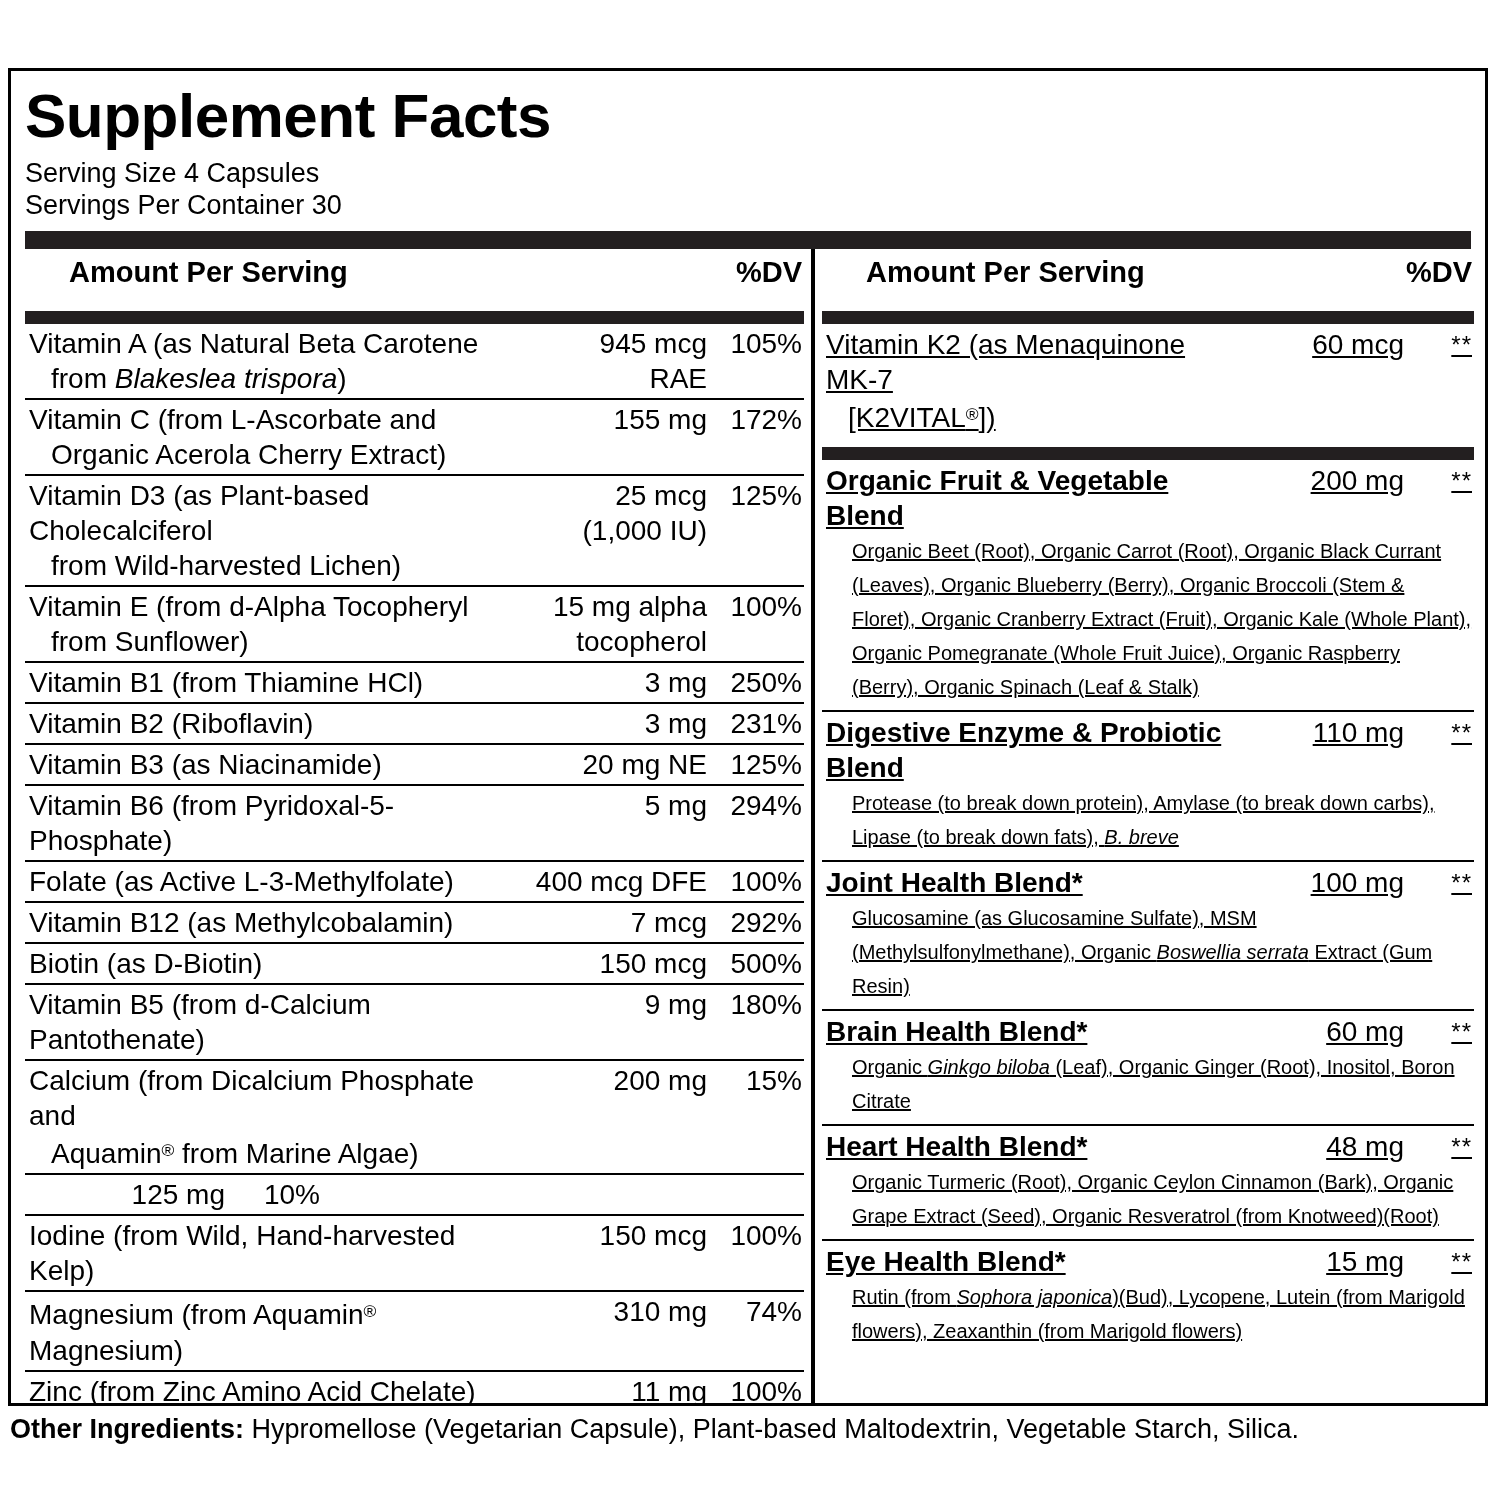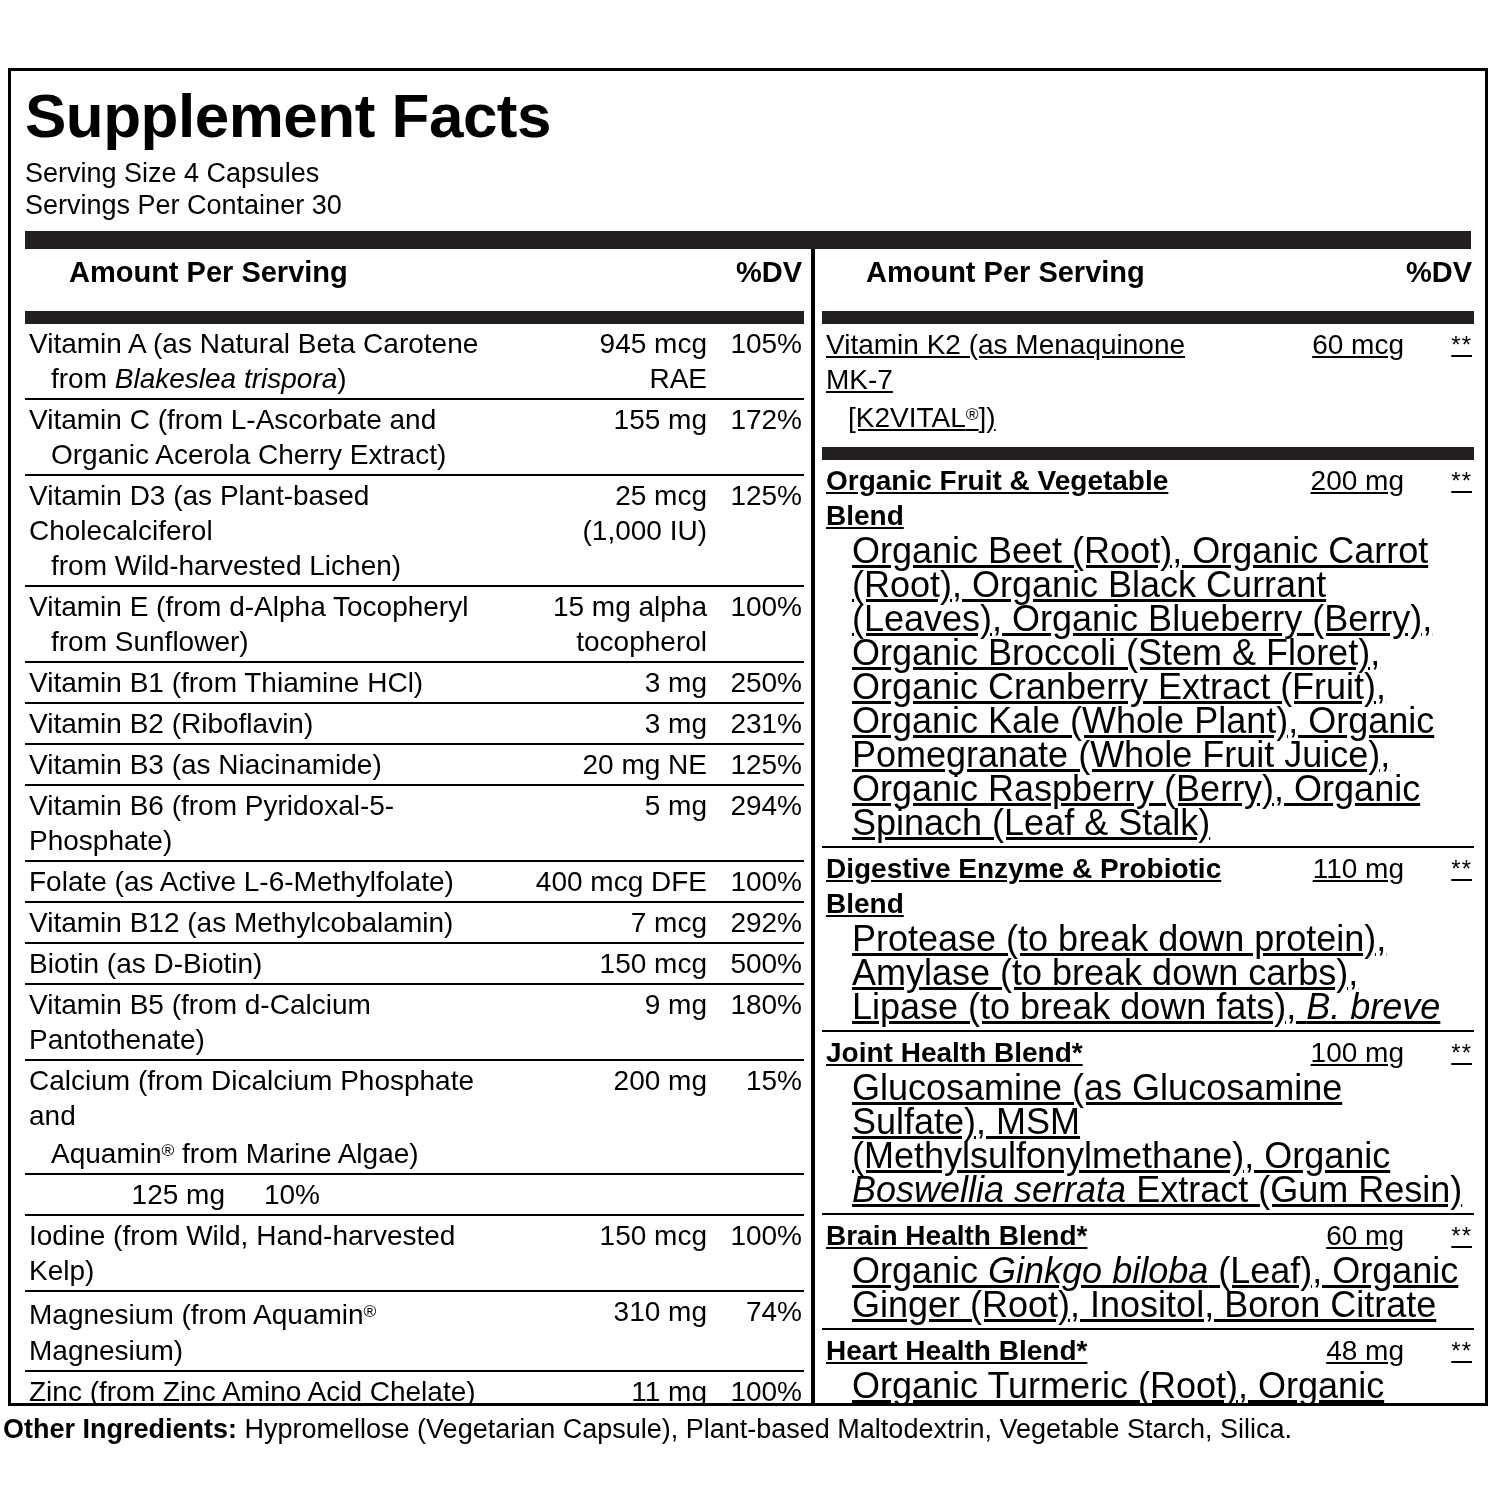--- a/index.html
+++ b/index.html
@@ -134,28 +134,28 @@
   .r-dv {
     flex: 0 0 auto;
     width: 68px;
     text-align: right;
     font-size: 24px;
     letter-spacing: 1px;
   }
   .r-sub {
     padding-left: 26px;
     padding-top: 1px;
-    font-size: 36px;
+    font-size: 20px;
     line-height: 34px;
   }
 
   
   .other-ing {
     position: absolute;
-    left: 3px;
+    left: 10px;
     top: 1412px;
     width: 1470px;
     font-size: 27px;
     line-height: 34px;
     white-space: nowrap;
   }
   .other-ing b { font-weight: bold; }
 
   i, .ital { font-style: italic; }
   sup.reg { font-size: 0.62em; vertical-align: 0.42em; }
@@ -223,21 +223,21 @@
               <div class="n-name">Vitamin B3 (as Niacinamide)</div>
               <div class="n-amt">20 mg NE</div>
               <div class="n-dv">125%</div>
             </div>
             <div class="nrow">
               <div class="n-name">Vitamin B6 (from Pyridoxal-5-Phosphate)</div>
               <div class="n-amt">5 mg</div>
               <div class="n-dv">294%</div>
             </div>
             <div class="nrow">
-              <div class="n-name">Folate (as Active L-6-Methylfolate)</div>
+              <div class="n-name">Folate (as Active L-3-Methylfolate)</div>
               <div class="n-amt">400 mcg DFE</div>
               <div class="n-dv">100%</div>
             </div>
             <div class="nrow">
               <div class="n-name">Vitamin B12 (as Methylcobalamin)</div>
               <div class="n-amt">7 mcg</div>
               <div class="n-dv">292%</div>
             </div>
             <div class="nrow">
               <div class="n-name">Biotin (as D-Biotin)</div>

